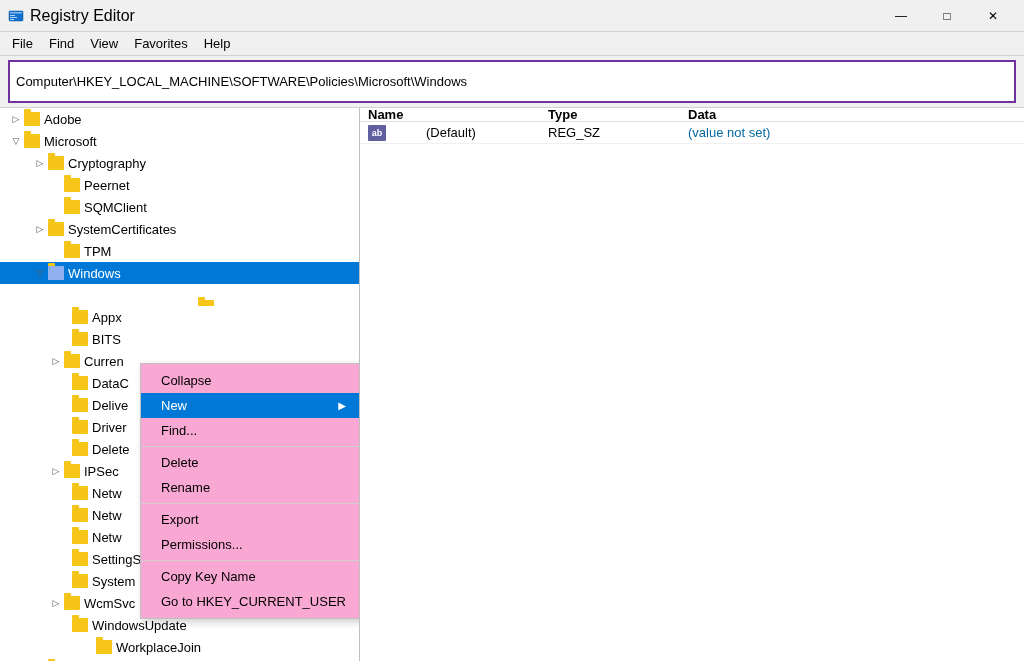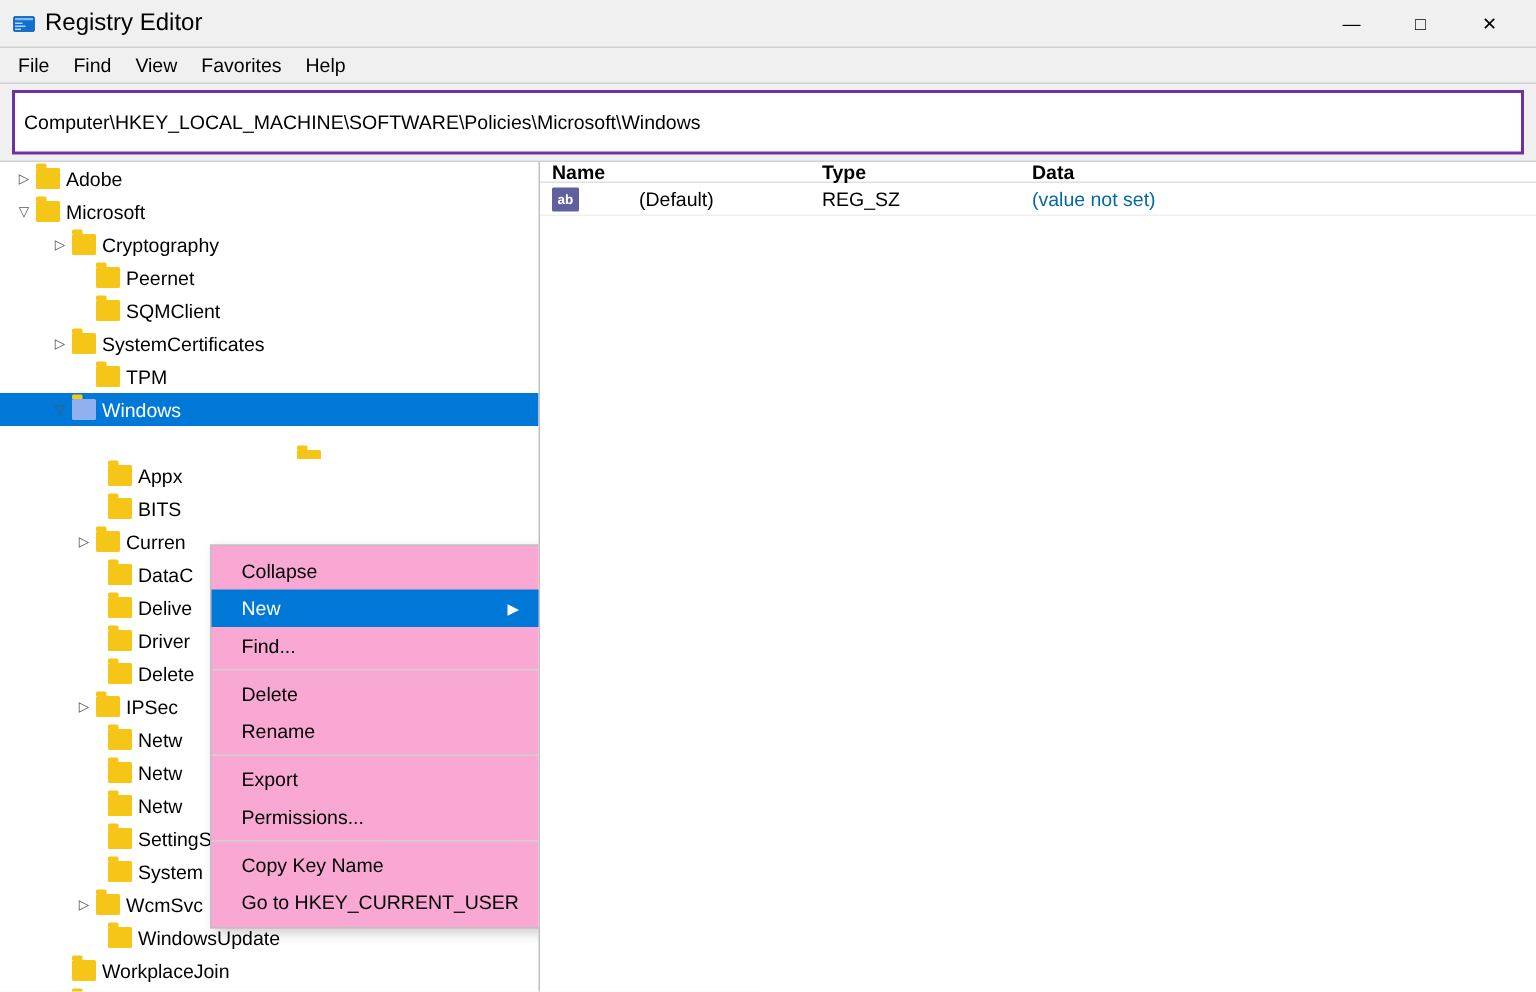--- a/index.html
+++ b/index.html
@@ -394,21 +394,21 @@
       <div class="tree-item" style="padding-left: 48px;">
         <span class="expand-icon">▷</span>
         <span class="folder-icon"></span>
         <span class="tree-label">WcmSvc</span>
       </div>
       <div class="tree-item" style="padding-left: 56px;">
         <span class="expand-icon" style="visibility:hidden">▷</span>
         <span class="folder-icon"></span>
         <span class="tree-label">WindowsUpdate</span>
       </div>
-      <div class="tree-item" style="padding-left: 32px;">
+      <div class="tree-item" style="padding-left: 80px;">
         <span class="expand-icon" style="visibility:hidden">▷</span>
         <span class="folder-icon"></span>
         <span class="tree-label">WorkplaceJoin</span>
       </div>
       <div class="tree-item" style="padding-left: 32px;">
         <span class="expand-icon">▽</span>
         <span class="folder-icon"></span>
         <span class="tree-label">WSDAPI</span>
       </div>
 

